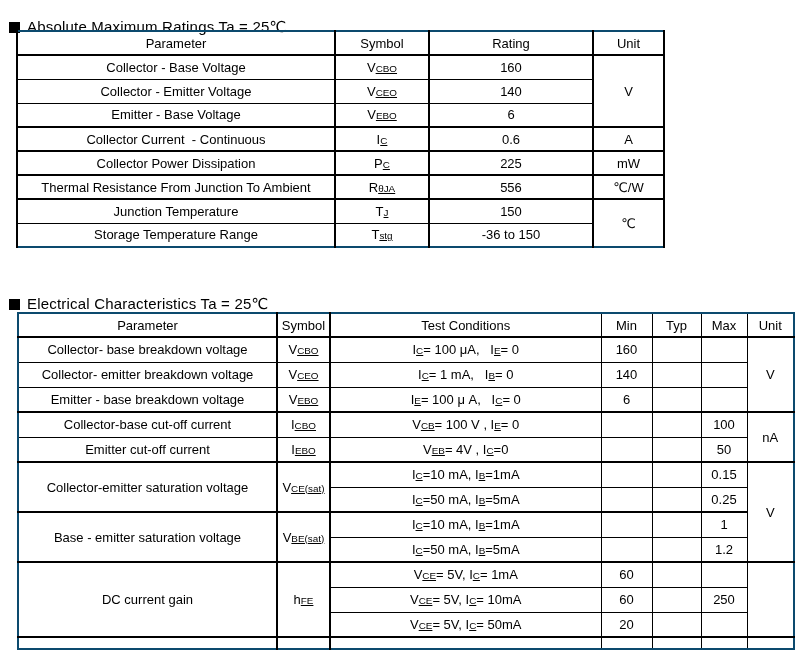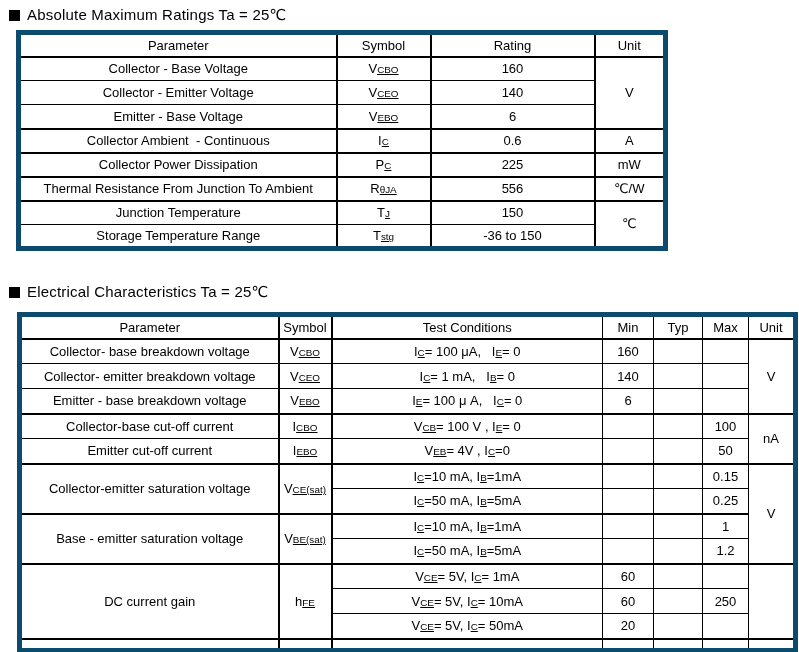--- a/index.html
+++ b/index.html
@@ -5,29 +5,29 @@
   * { box-sizing: border-box; }
   html, body { margin: 0; padding: 0; }
   body {
     width: 799px; height: 652px; position: relative; overflow: hidden;
     background: #ffffff; color: #000000;
     font-family: "Liberation Sans", "DejaVu Sans", sans-serif;
     font-size: 13px;
   }
   .section-title {
     position: absolute; left: 9px; font-size: 15px; letter-spacing: 0.2px;
-    display: flex; align-items: center; white-space: pre;
+    display: flex; align-items: center; white-space: pre; margin-top: 12px;
   }
   .sq { display: inline-block; width: 11px; height: 11px; background: #000; margin-right: 7px; flex: 0 0 auto; }
   #title-abs { top: 6px; }
   #title-elec { top: 283px; }
 
   table.dt {
     position: absolute; border-collapse: collapse; table-layout: fixed;
-    border: 5px solid #0c4a6e;
+    border: 2px solid #0c4a6e;
   }
   #t1 { left: 16px; top: 30px; width: 647px; }
   #t2 { left: 17px; top: 312px; width: 776px; }
 
   .dt th, .dt td {
     border: 1px solid #000; padding: 0; vertical-align: middle;
     text-align: center; font-weight: normal; font-size: 13px;
     overflow: hidden; white-space: pre;
   }
   
@@ -74,21 +74,21 @@
     <td class="param">Collector - Emitter Voltage</td>
     <td>V<span class="sub">CEO</span></td>
     <td>140</td>
   </tr>
   <tr>
     <td class="param">Emitter - Base Voltage</td>
     <td>V<span class="sub">EBO</span></td>
     <td>6</td>
   </tr>
   <tr>
-    <td class="param tt">Collector Ambient  - Continuous</td>
+    <td class="param tt">Collector Current  - Continuous</td>
     <td class="tt">I<span class="sub">C</span></td>
     <td class="tt">0.6</td>
     <td class="tt">A</td>
   </tr>
   <tr>
     <td class="param tt">Collector Power Dissipation</td>
     <td class="tt">P<span class="sub">C</span></td>
     <td class="tt">225</td>
     <td class="tt">mW</td>
   </tr>

